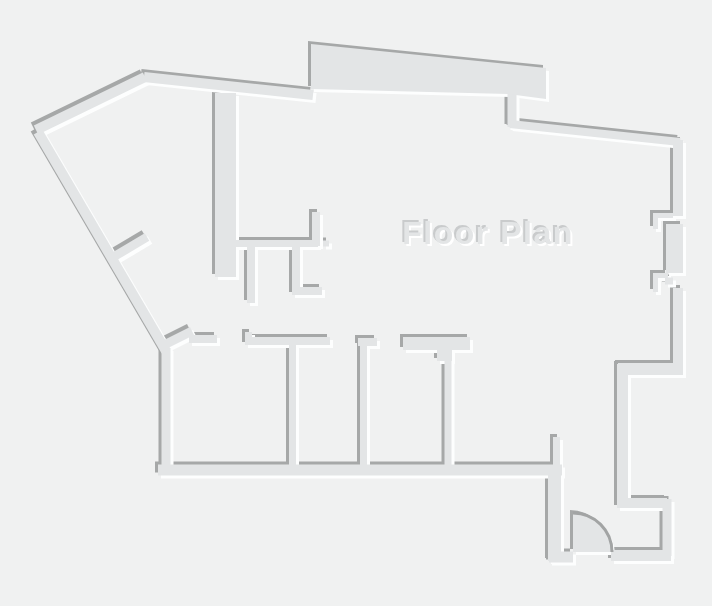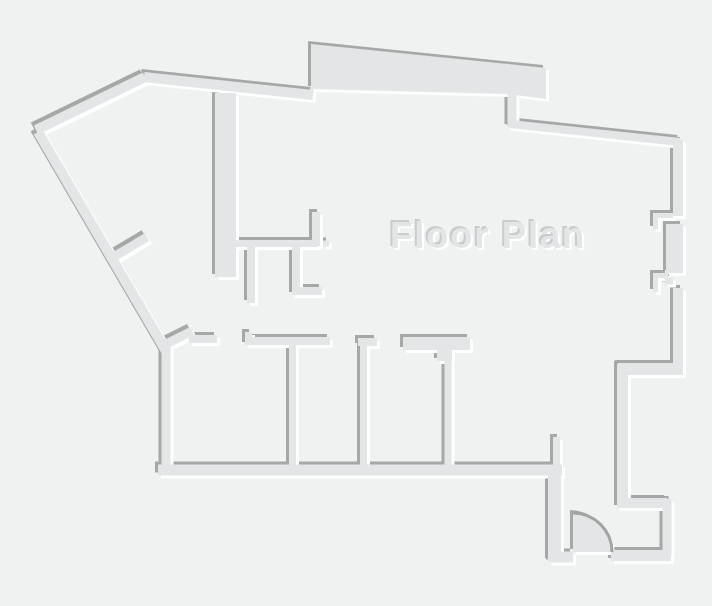--- a/index.html
+++ b/index.html
@@ -20,21 +20,21 @@
     position: absolute;
     left: 0;
     top: 0;
   }
   .plan-title {
     position: absolute;
     left: 383px;
     top: 215px;
     width: 210px;
     text-align: center;
-    font-size: 37px;
+    font-size: 32px;
     font-weight: bold;
     letter-spacing: 1.5px;
     white-space: nowrap;
     color: #e3e5e6;
     text-shadow: -2px -2px 0 #c9cbcc, 2px 2px 0 #ffffff;
     user-select: none;
   }
 </style>
 </head>
 <body>

